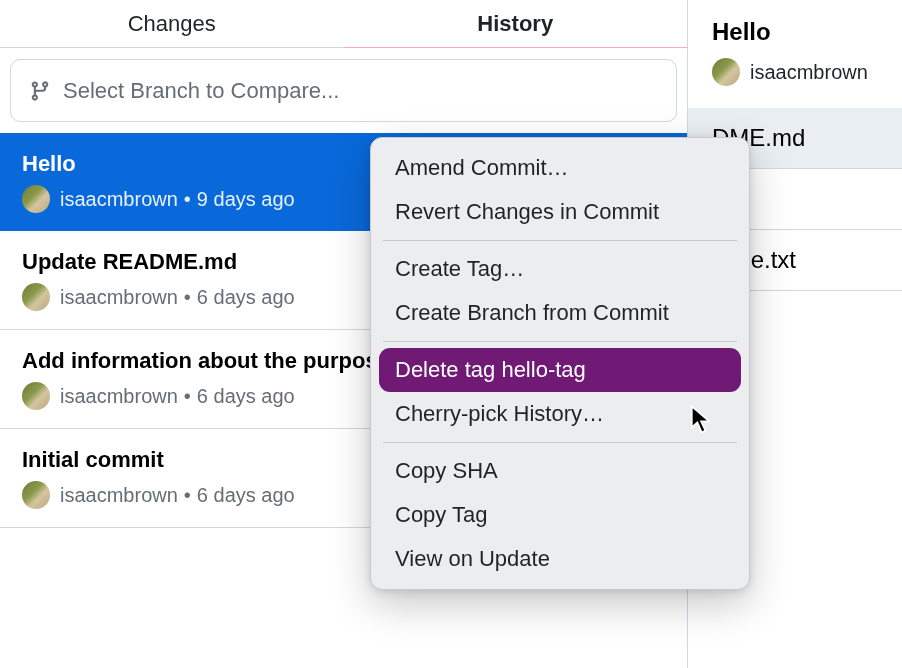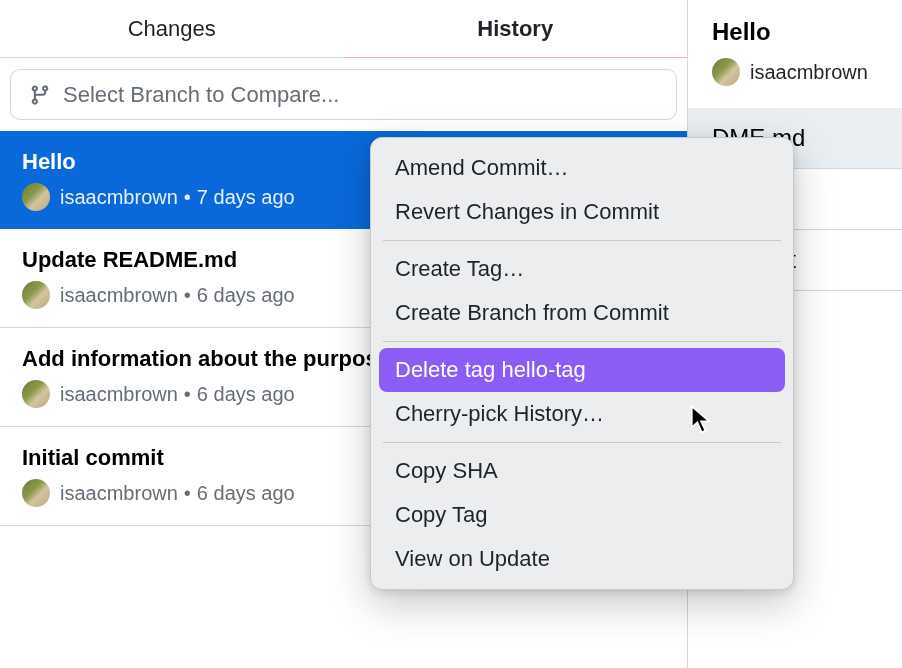--- a/index.html
+++ b/index.html
@@ -20,42 +20,42 @@
       height: 100%;
     }
     .left-pane {
       width: 688px;
       border-right: 1px solid #d0d7de;
       display: flex;
       flex-direction: column;
     }
     .tabs {
       display: flex;
-      height: 58px;
+      height: 48px;
     }
     .tab {
       flex: 1;
       display: flex;
       align-items: center;
       justify-content: center;
       font-size: 22px;
       color: #1f2328;
       cursor: pointer;
       border-bottom: 1px solid #d0d7de;
     }
     .tab.active {
       border-bottom: 1px solid #f9a8d4;
       font-weight: 700;
     }
     .branch-compare {
       margin: 11px 10px;
       display: flex;
       align-items: center;
       gap: 12px;
-      height: 51px;
+      height: 63px;
       padding: 0 18px;
       border: 1px solid #d0d7de;
       border-radius: 10px;
       color: #656d76;
       font-size: 22px;
       cursor: pointer;
     }
     .commit-list {
       flex: 1;
     }
@@ -125,39 +125,40 @@
       border-bottom: 1px solid #d0d7de;
     }
     .file-item.selected {
       background: #e9eef3;
     }
     
     .context-menu {
       position: absolute;
       left: 370px;
       top: 137px;
-      width: 424px;
+      width: 380px;
       background: #ecedee;
       border: 1px solid #c8c9cb;
       border-radius: 12px;
       box-shadow: 0 14px 40px rgba(0,0,0,0.22), 0 2px 8px rgba(0,0,0,0.12);
       padding: 8px;
       z-index: 100;
     }
     .menu-item {
       padding: 9px 16px;
       font-size: 22px;
       color: #1f2328;
       border-radius: 8px;
       cursor: pointer;
       white-space: nowrap;
     }
     .menu-item.highlighted {
-      background: #8b5cf6;
+      background: #701a75;
       color: #fff;
+      border-radius: 11px;
     }
     .menu-separator {
       height: 1px;
       background: #c8c9cb;
       margin: 6px 4px;
     }
     
     .cursor {
       position: absolute;
       left: 690px;
@@ -191,21 +192,21 @@
       <span>Select Branch to Compare...</span>
     </div>
     <div class="commit-list">
 
     <div class="commit-item selected">
           <div class="commit-title">Hello</div>
           <div class="commit-meta">
             <div class="avatar"></div>
             <span>isaacmbrown</span>
             <span style="margin: 0px -4px;"> • </span>
-            <span>7 days ago</span>
+            <span>9 days ago</span>
           </div>
         </div>
         <div class="commit-item">
           <div class="commit-title">Update README.md</div>
           <div class="commit-meta">
             <div class="avatar"></div>
             <span>isaacmbrown</span>
             <span style="margin: 0px -4px;"> • </span>
             <span>6 days ago</span>
           </div>

